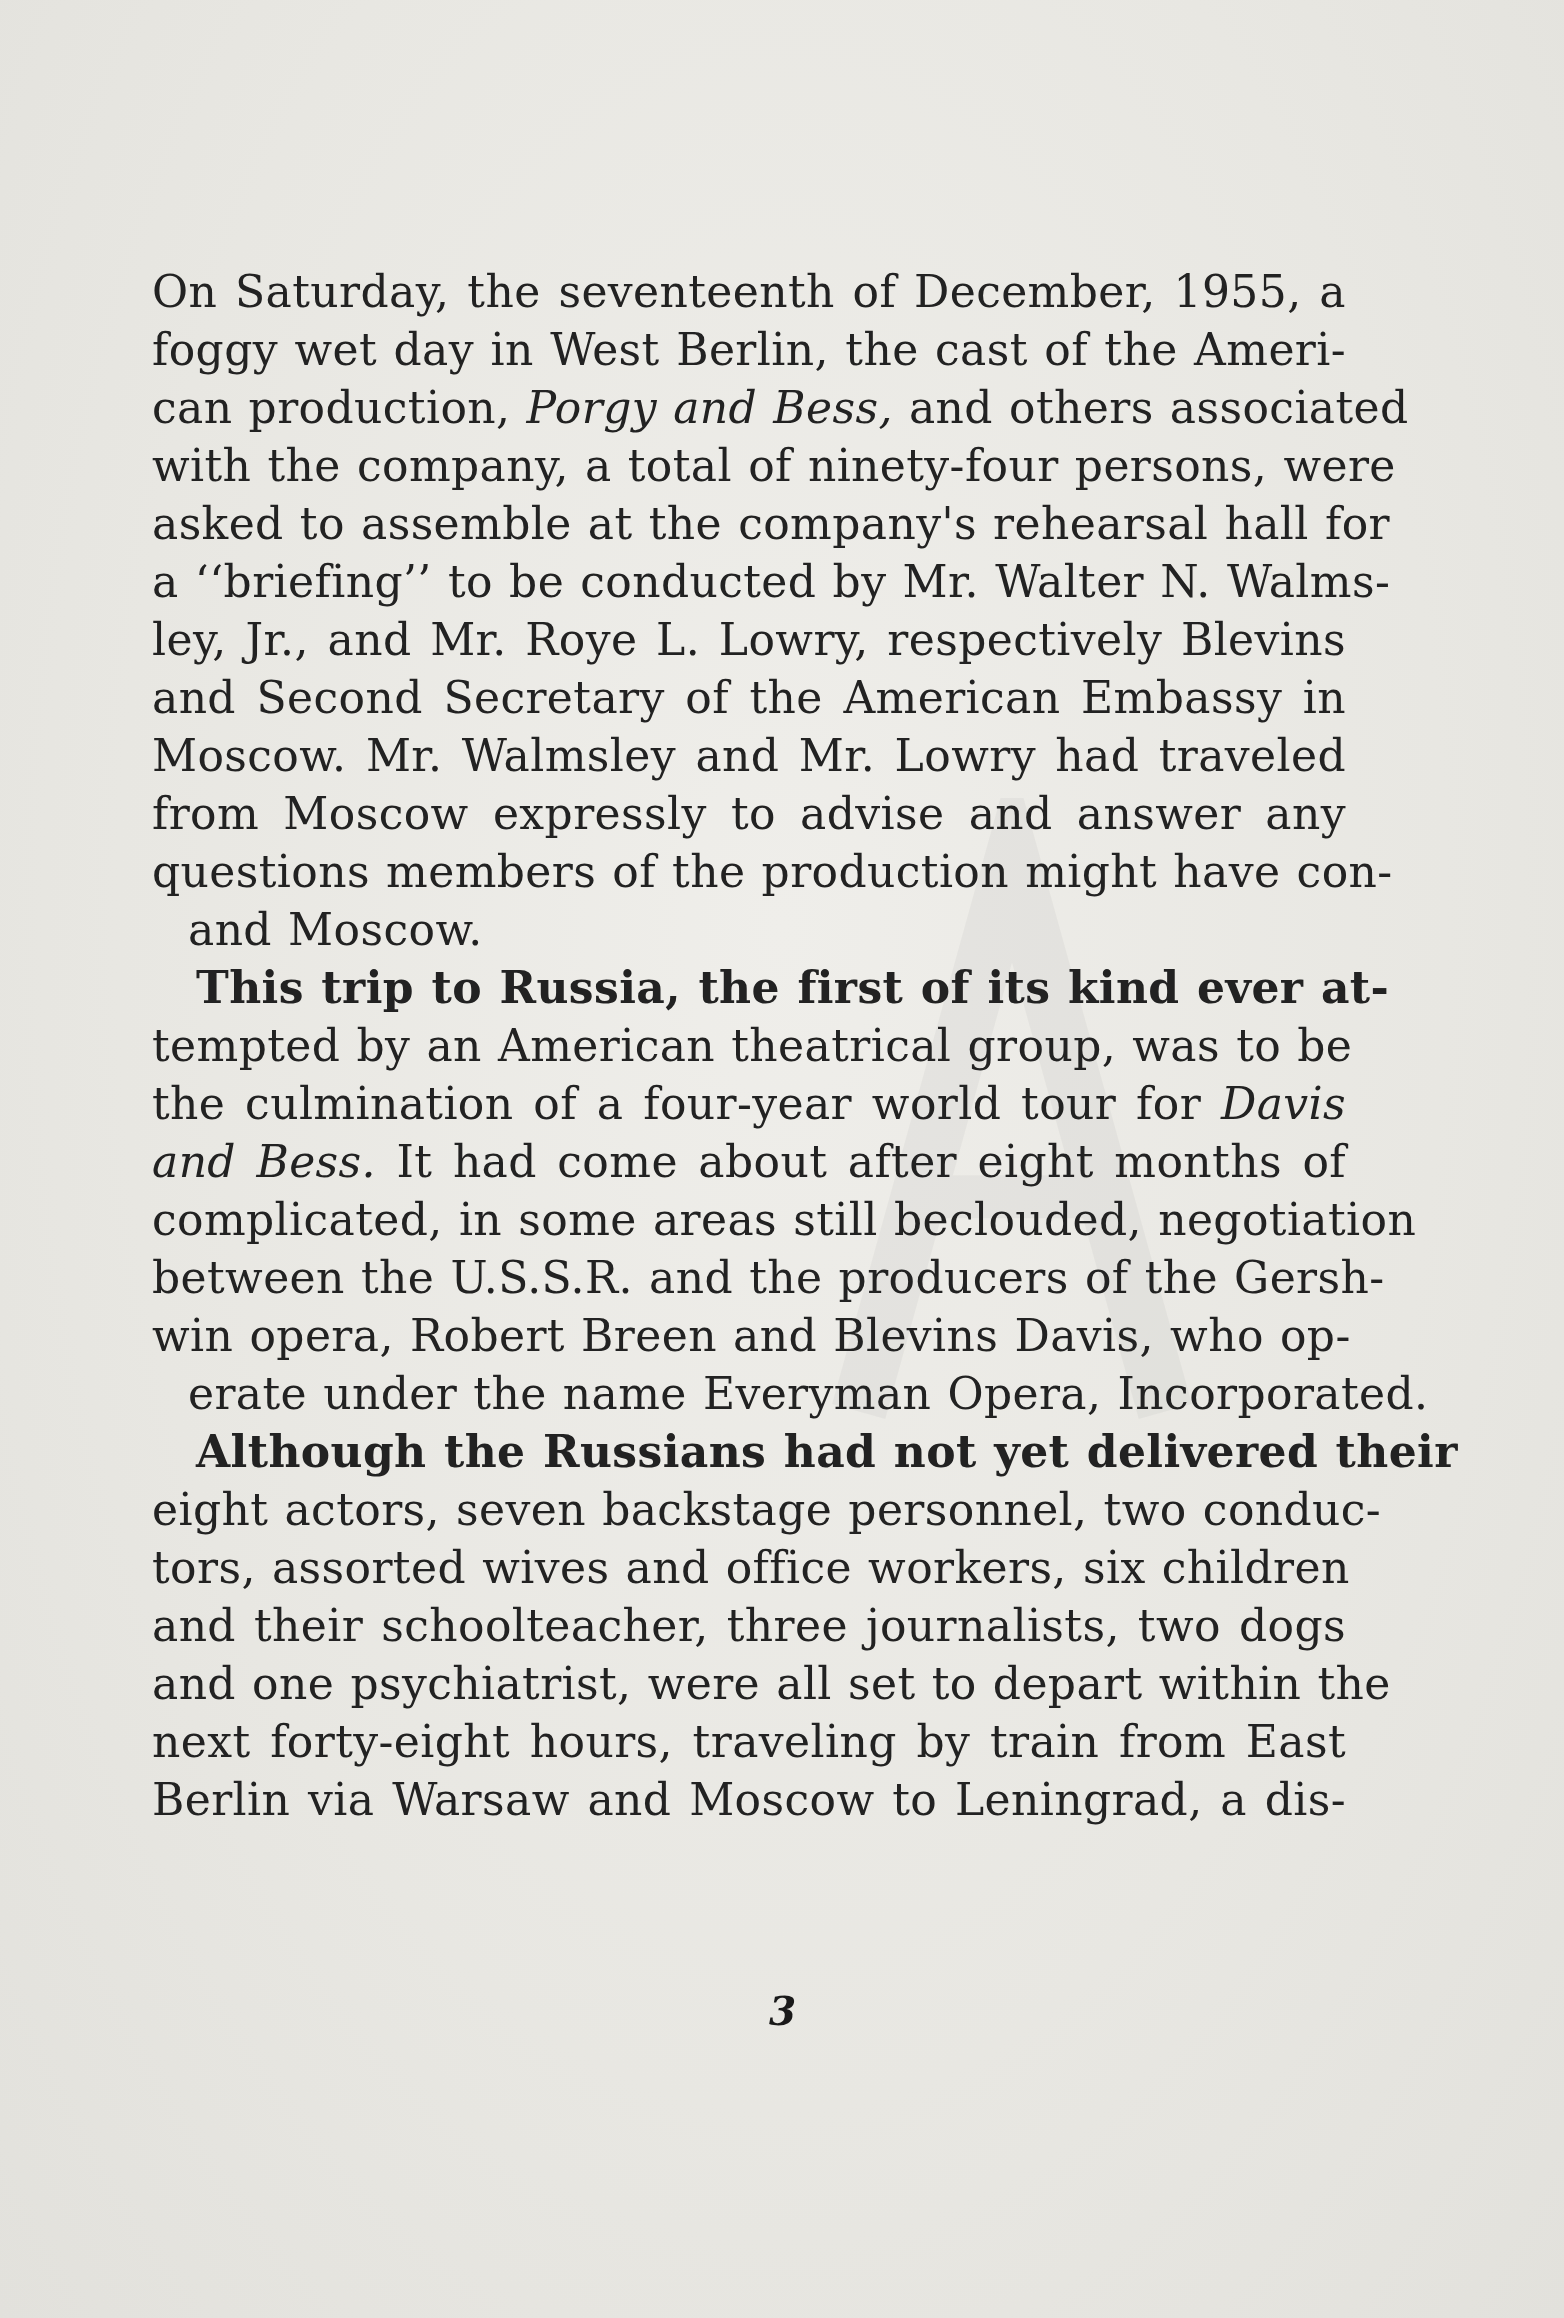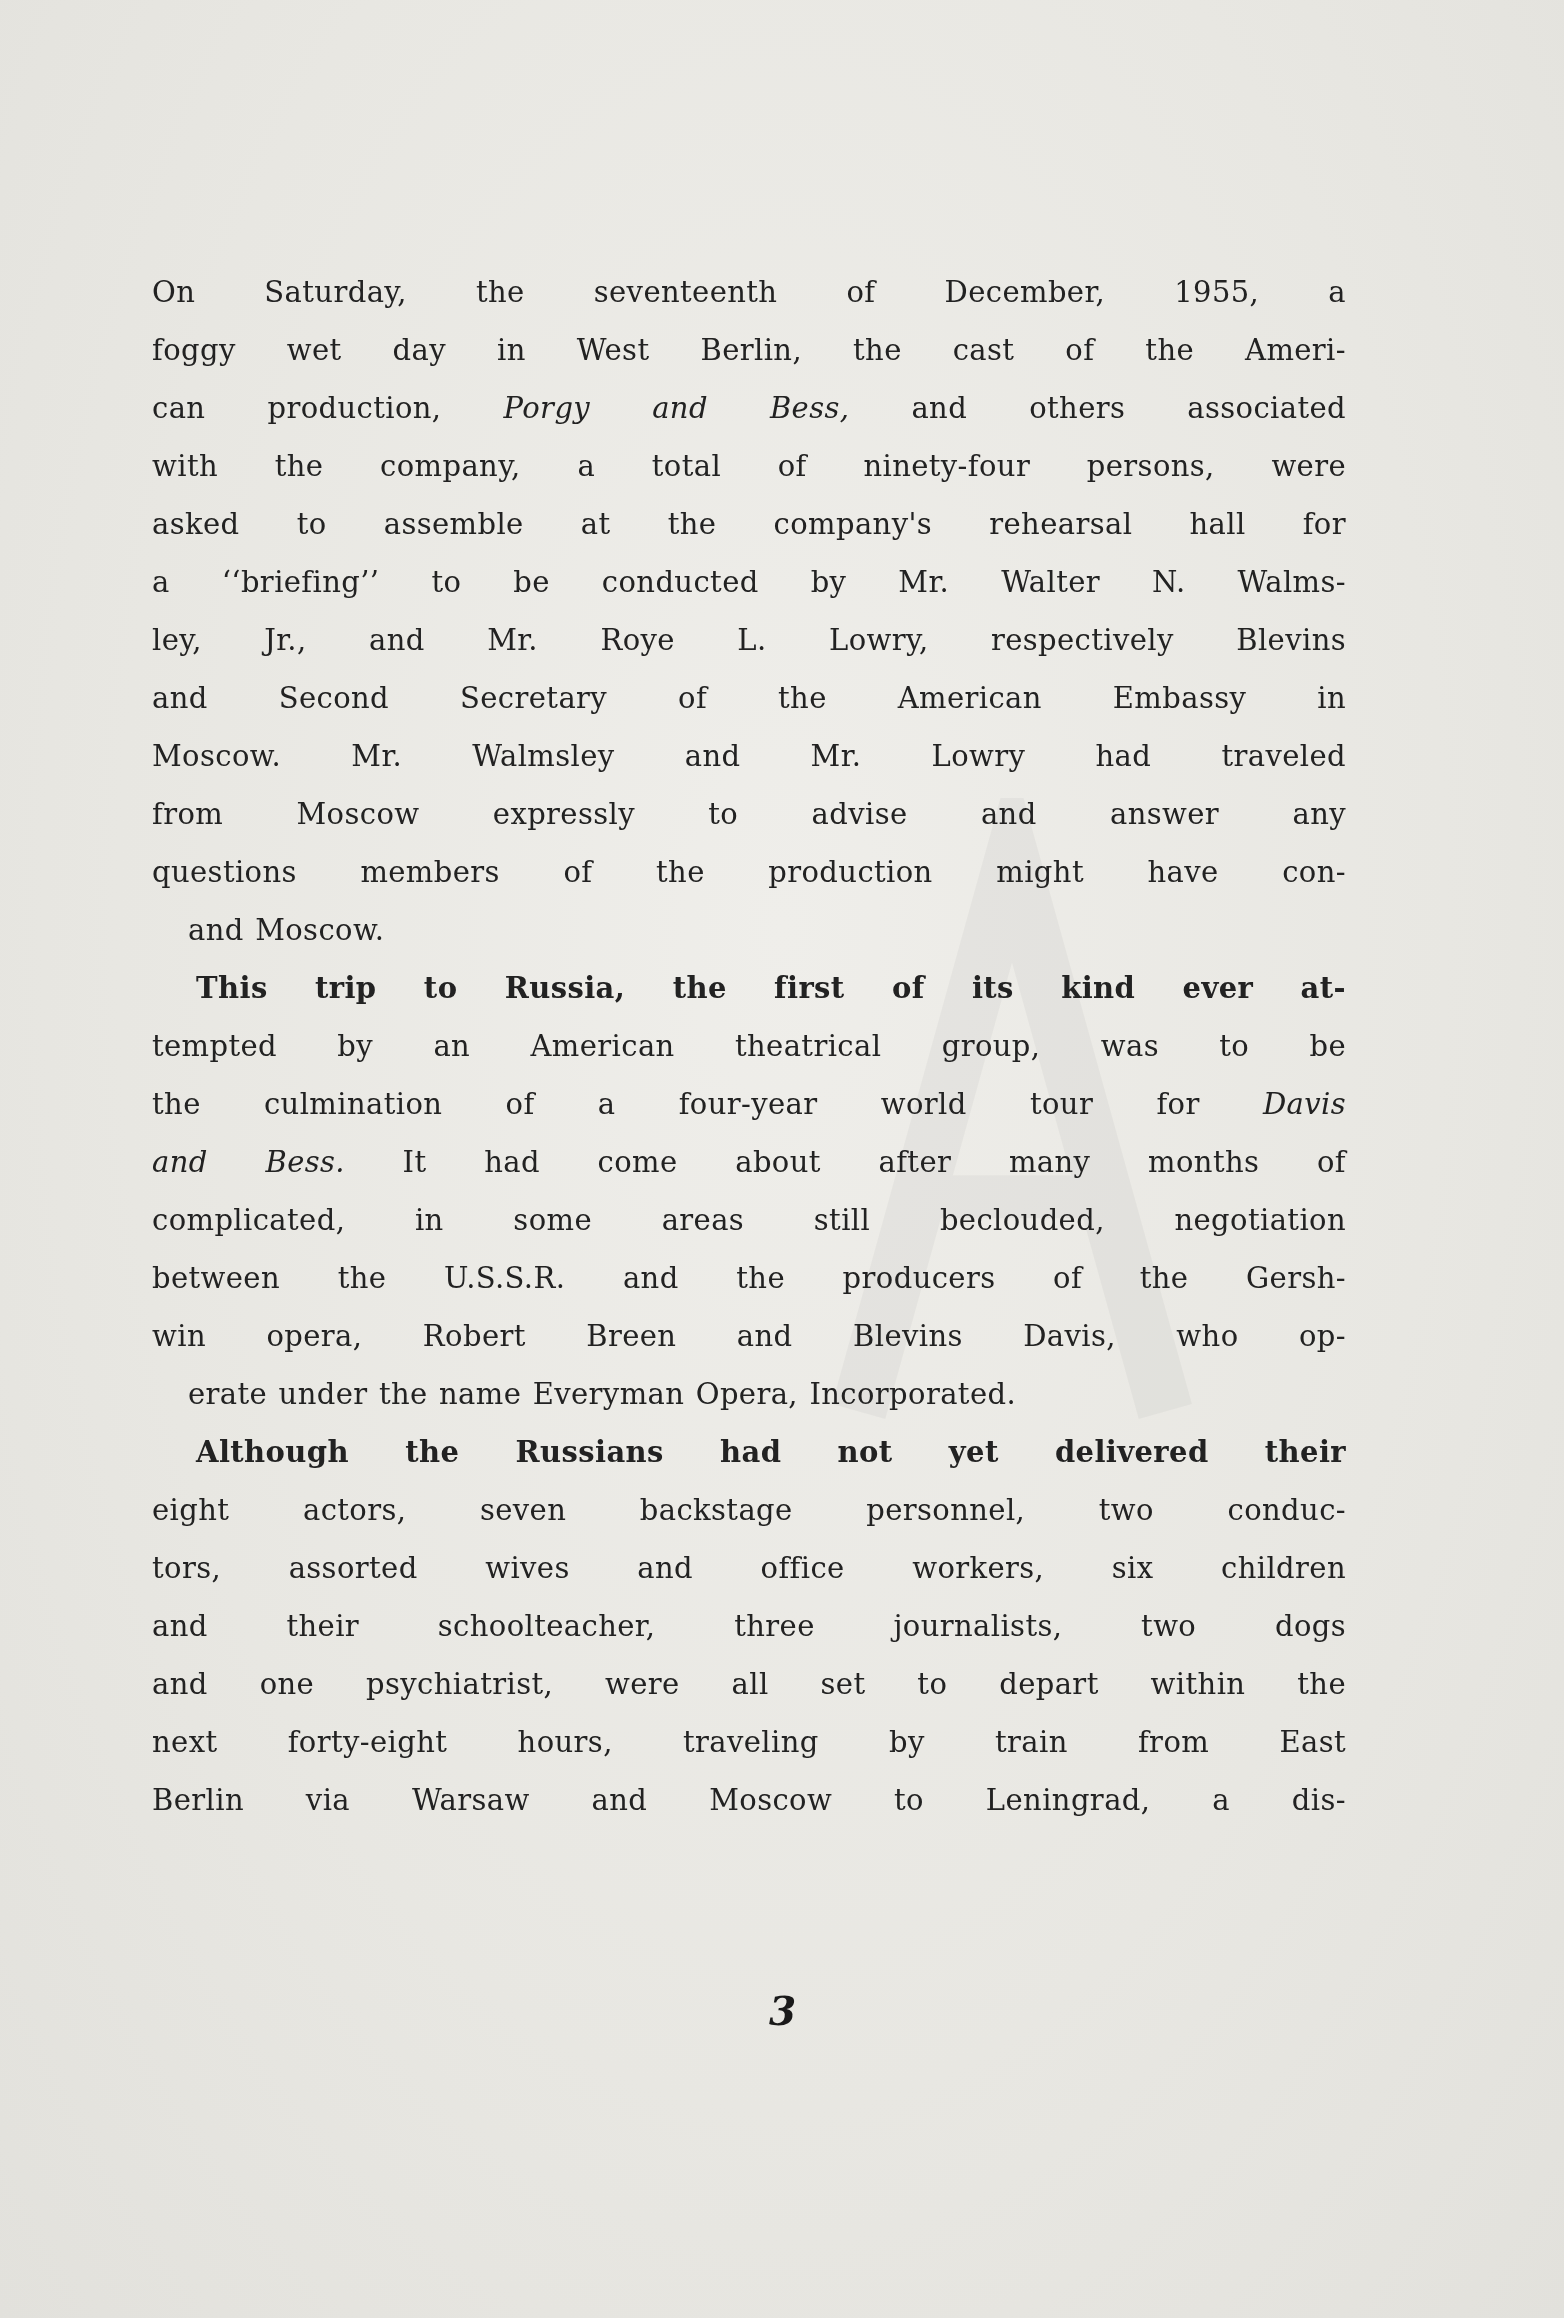--- a/index.html
+++ b/index.html
@@ -18,21 +18,21 @@
     }
     .page-text {
       position: absolute;
       left: 152px;
       top: 263px;
       width: 1194px;
     }
     .line {
       display: block;
       height: 58px;
-      font-size: 29px;
+      font-size: 44px;
       line-height: 58px;
       text-align: justify;
       text-align-last: justify;
       white-space: nowrap;
       letter-spacing: 0.4px;
       word-spacing: 1.8px;
     }
     .line.last {
       text-align-last: left;
       margin-left: 36px;
@@ -87,21 +87,21 @@
       <span class="line"><span>and Second Secretary of the American Embassy in</span></span>
       <span class="line"><span>Moscow. Mr. Walmsley and Mr. Lowry had traveled</span></span>
       <span class="line"><span>from Moscow expressly to advise and answer any</span></span>
       <span class="line"><span>questions members of the production might have con-</span></span>
       <span class="line last"><span>and Moscow.</span></span>
     </div>
     <div>
       <span class="line indent"><span>This trip to Russia, the first of its kind ever at-</span></span>
       <span class="line"><span>tempted by an American theatrical group, was to be</span></span>
       <span class="line"><span>the culmination of a four-year world tour for </span><span class="it">Davis</span></span>
-      <span class="line"><span class="it">and Bess.</span><span> It had come about after many months of</span></span>
+      <span class="line"><span class="it">and Bess.</span><span> It had come about after eight months of</span></span>
       <span class="line"><span>complicated, in some areas still beclouded, negotiation</span></span>
       <span class="line"><span>between the U.S.S.R. and the producers of the Gersh-</span></span>
       <span class="line"><span>win opera, Robert Breen and Blevins Davis, who op-</span></span>
       <span class="line last"><span>erate under the name Everyman Opera, Incorporated.</span></span>
     </div>
     <div>
       <span class="line indent"><span>Although the Russians had not yet delivered their</span></span>
       <span class="line"><span>eight actors, seven backstage personnel, two conduc-</span></span>
       <span class="line"><span>tors, assorted wives and office workers, six children</span></span>
       <span class="line"><span>and their schoolteacher, three journalists, two dogs</span></span>

